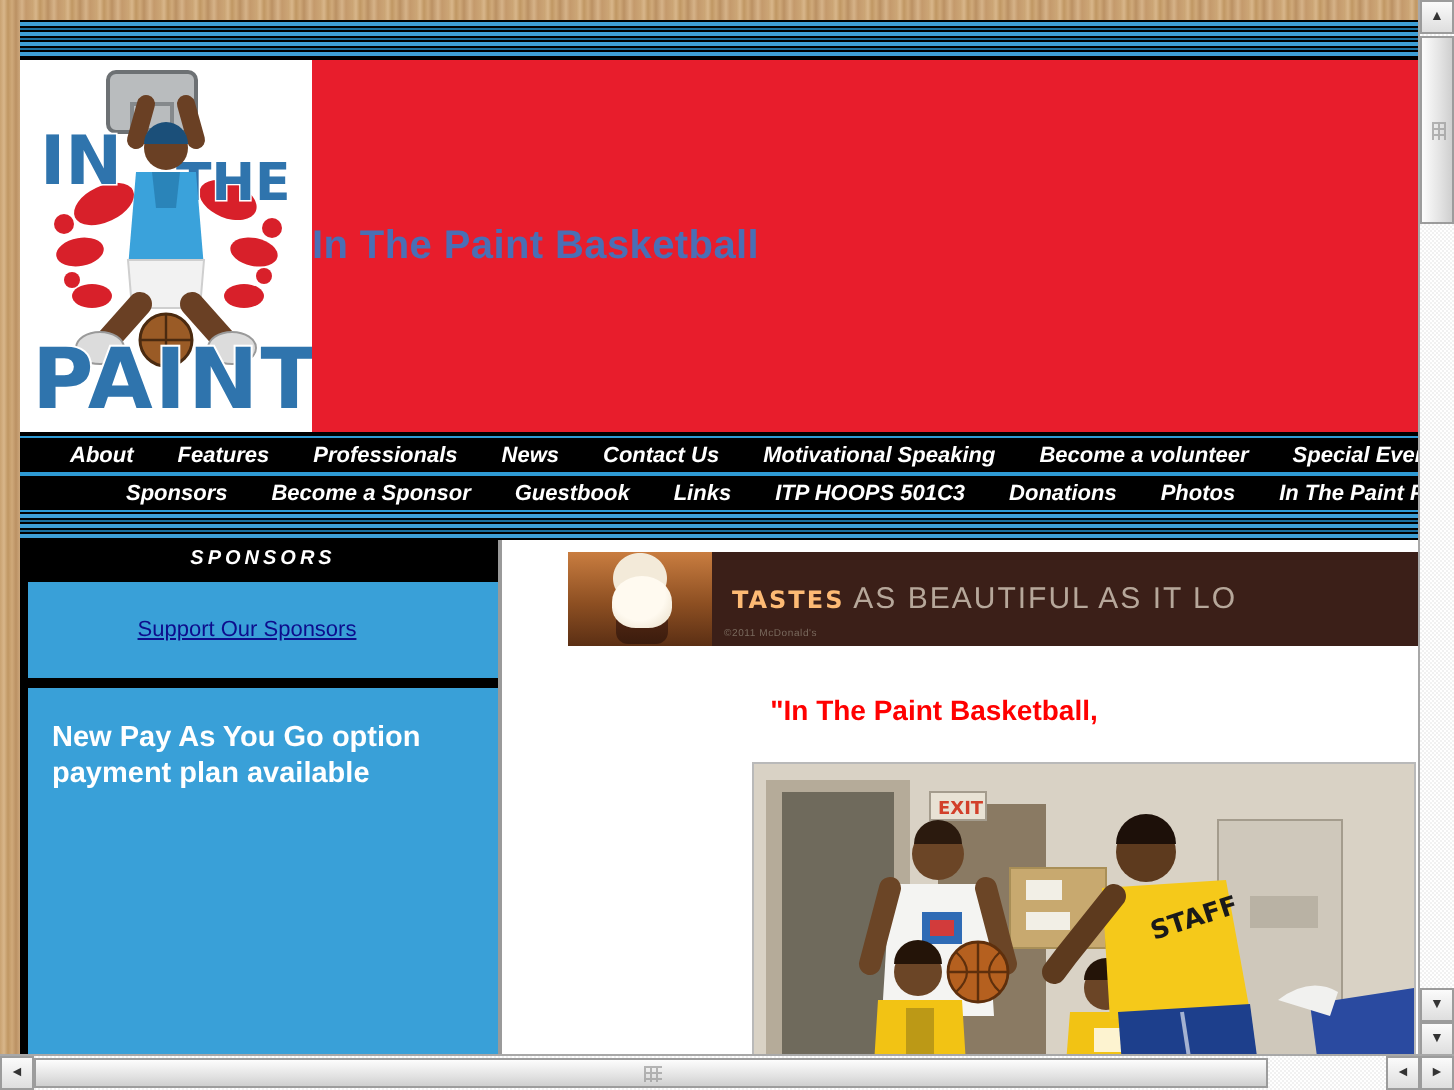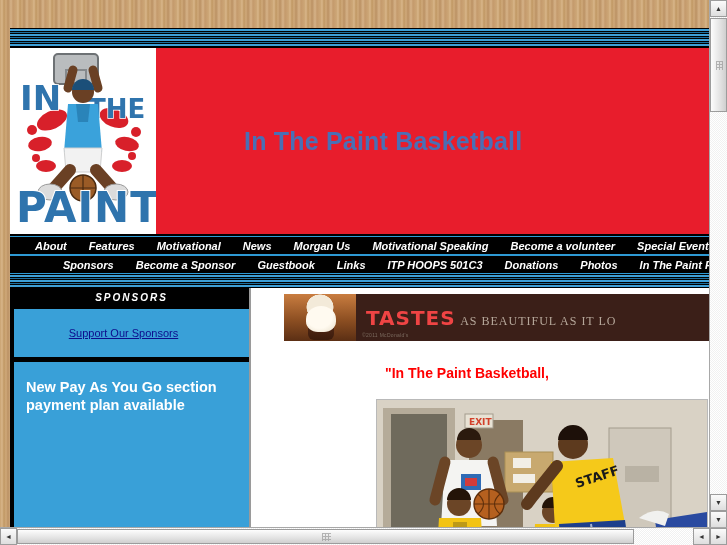--- a/index.html
+++ b/index.html
@@ -19,21 +19,21 @@
       repeating-linear-gradient(90deg,
         #c9a271 0px, #d8b68a 2px, #c09763 4px, #cfa97a 6px,
         #bb9163 8px, #d5b288 11px, #c49a6c 13px, #cba475 16px);
     overflow: hidden;
   }
 
   
   #page {
     position: absolute;
     left: 10px;
-    top: 28px;
+    top: 10px;
     width: 703px;      
     height: 517px;
     background: #ffffff;
     overflow: hidden;
   }
 
   
   .stripes {
     width: 100%;
     height: 18px;
@@ -62,22 +62,21 @@
     position: relative;
     flex: 0 0 146px;
     overflow: hidden;
   }
   .logo-svg { display:block; width:146px; height:186px; }
 
   .banner-title {
     flex: 1;
     display: flex;
     align-items: center;
-    padding-left: 88px;
-    font-size: 25px;
+    font-size: 20px;
     font-weight: bold;
     color: #4a6fb5;
     white-space: nowrap;
     letter-spacing: 0.2px;
     overflow: hidden;
   }
 
   
   .nav-wrap { background: #5eead4; }
   .nav-row {
@@ -195,26 +194,26 @@
   .ad-cup:before {
     content:"";
     position:absolute; left:24px; top:26px; width:26px; height:20px;
     background: linear-gradient(180deg,#5a2b16,#3b1c0d);
     border-radius: 0 0 6px 6px;
   }
   .ad-text {
     flex:1; padding-left: 10px; white-space: nowrap; overflow:hidden;
   }
   .ad-strong {
-    color:#ef4444; font-size: 20px; font-weight: bold; letter-spacing: 1px;
+    color:#fdba74; font-size: 12px; font-weight: bold; letter-spacing: 1px;
     font-family: "DejaVu Sans", sans-serif;
   }
   .ad-rest {
-    color:#b6a79a; font-size: 12px; letter-spacing: 1px;
-    font-family: Liberation Serif, serif;
+    color:#b6a79a; font-size: 15px; letter-spacing: 1px;
+    font-family: Liberation Sans, sans-serif;
   }
   .ad-fineprint {
     position:absolute; left:78px; bottom:3px;
     color:#7a6a5e; font-size:5px; letter-spacing:.3px;
   }
 
   .tagline {
     text-align: center;
     color: #ff0000;
     font-size: 14px;
@@ -375,23 +374,23 @@
         </svg>
       </div>
 
       <div class="banner-title">In The Paint Basketball</div>
     </div>
 
     <div class="nav-wrap">
       <div class="nav-row row1">
         <span class="nav-item">About</span>
         <span class="nav-item">Features</span>
-        <span class="nav-item">Motivational</span>
+        <span class="nav-item">Professionals</span>
         <span class="nav-item">News</span>
-        <span class="nav-item">Morgan Us</span>
+        <span class="nav-item">Contact Us</span>
         <span class="nav-item">Motivational Speaking</span>
         <span class="nav-item">Become a volunteer</span>
         <span class="nav-item">Special Events</span>
 
       </div>
       <div class="nav-row row2">
         <span class="nav-item">Sponsors</span>
         <span class="nav-item">Become a Sponsor</span>
         <span class="nav-item">Guestbook</span>
         <span class="nav-item">Links</span>
@@ -408,21 +407,21 @@
 
       <div class="sidebar">
         <div class="sponsors-hdr">SPONSORS</div>
         <div class="sponsor-box">
           <span class="sponsor-link">Support Our Sponsors</span>
         </div>
         <div class="news-box">
 
 
           <p class="news-p">
-            <span>New Pay As You Go section payment plan available</span>
+            <span>New Pay As You Go option payment plan available</span>
           </p>
 
         </div>
       </div>
 
       <div class="main-col">
 
         <div class="ad-banner">
           <div class="ad-cup"></div>
           <div class="ad-text">

